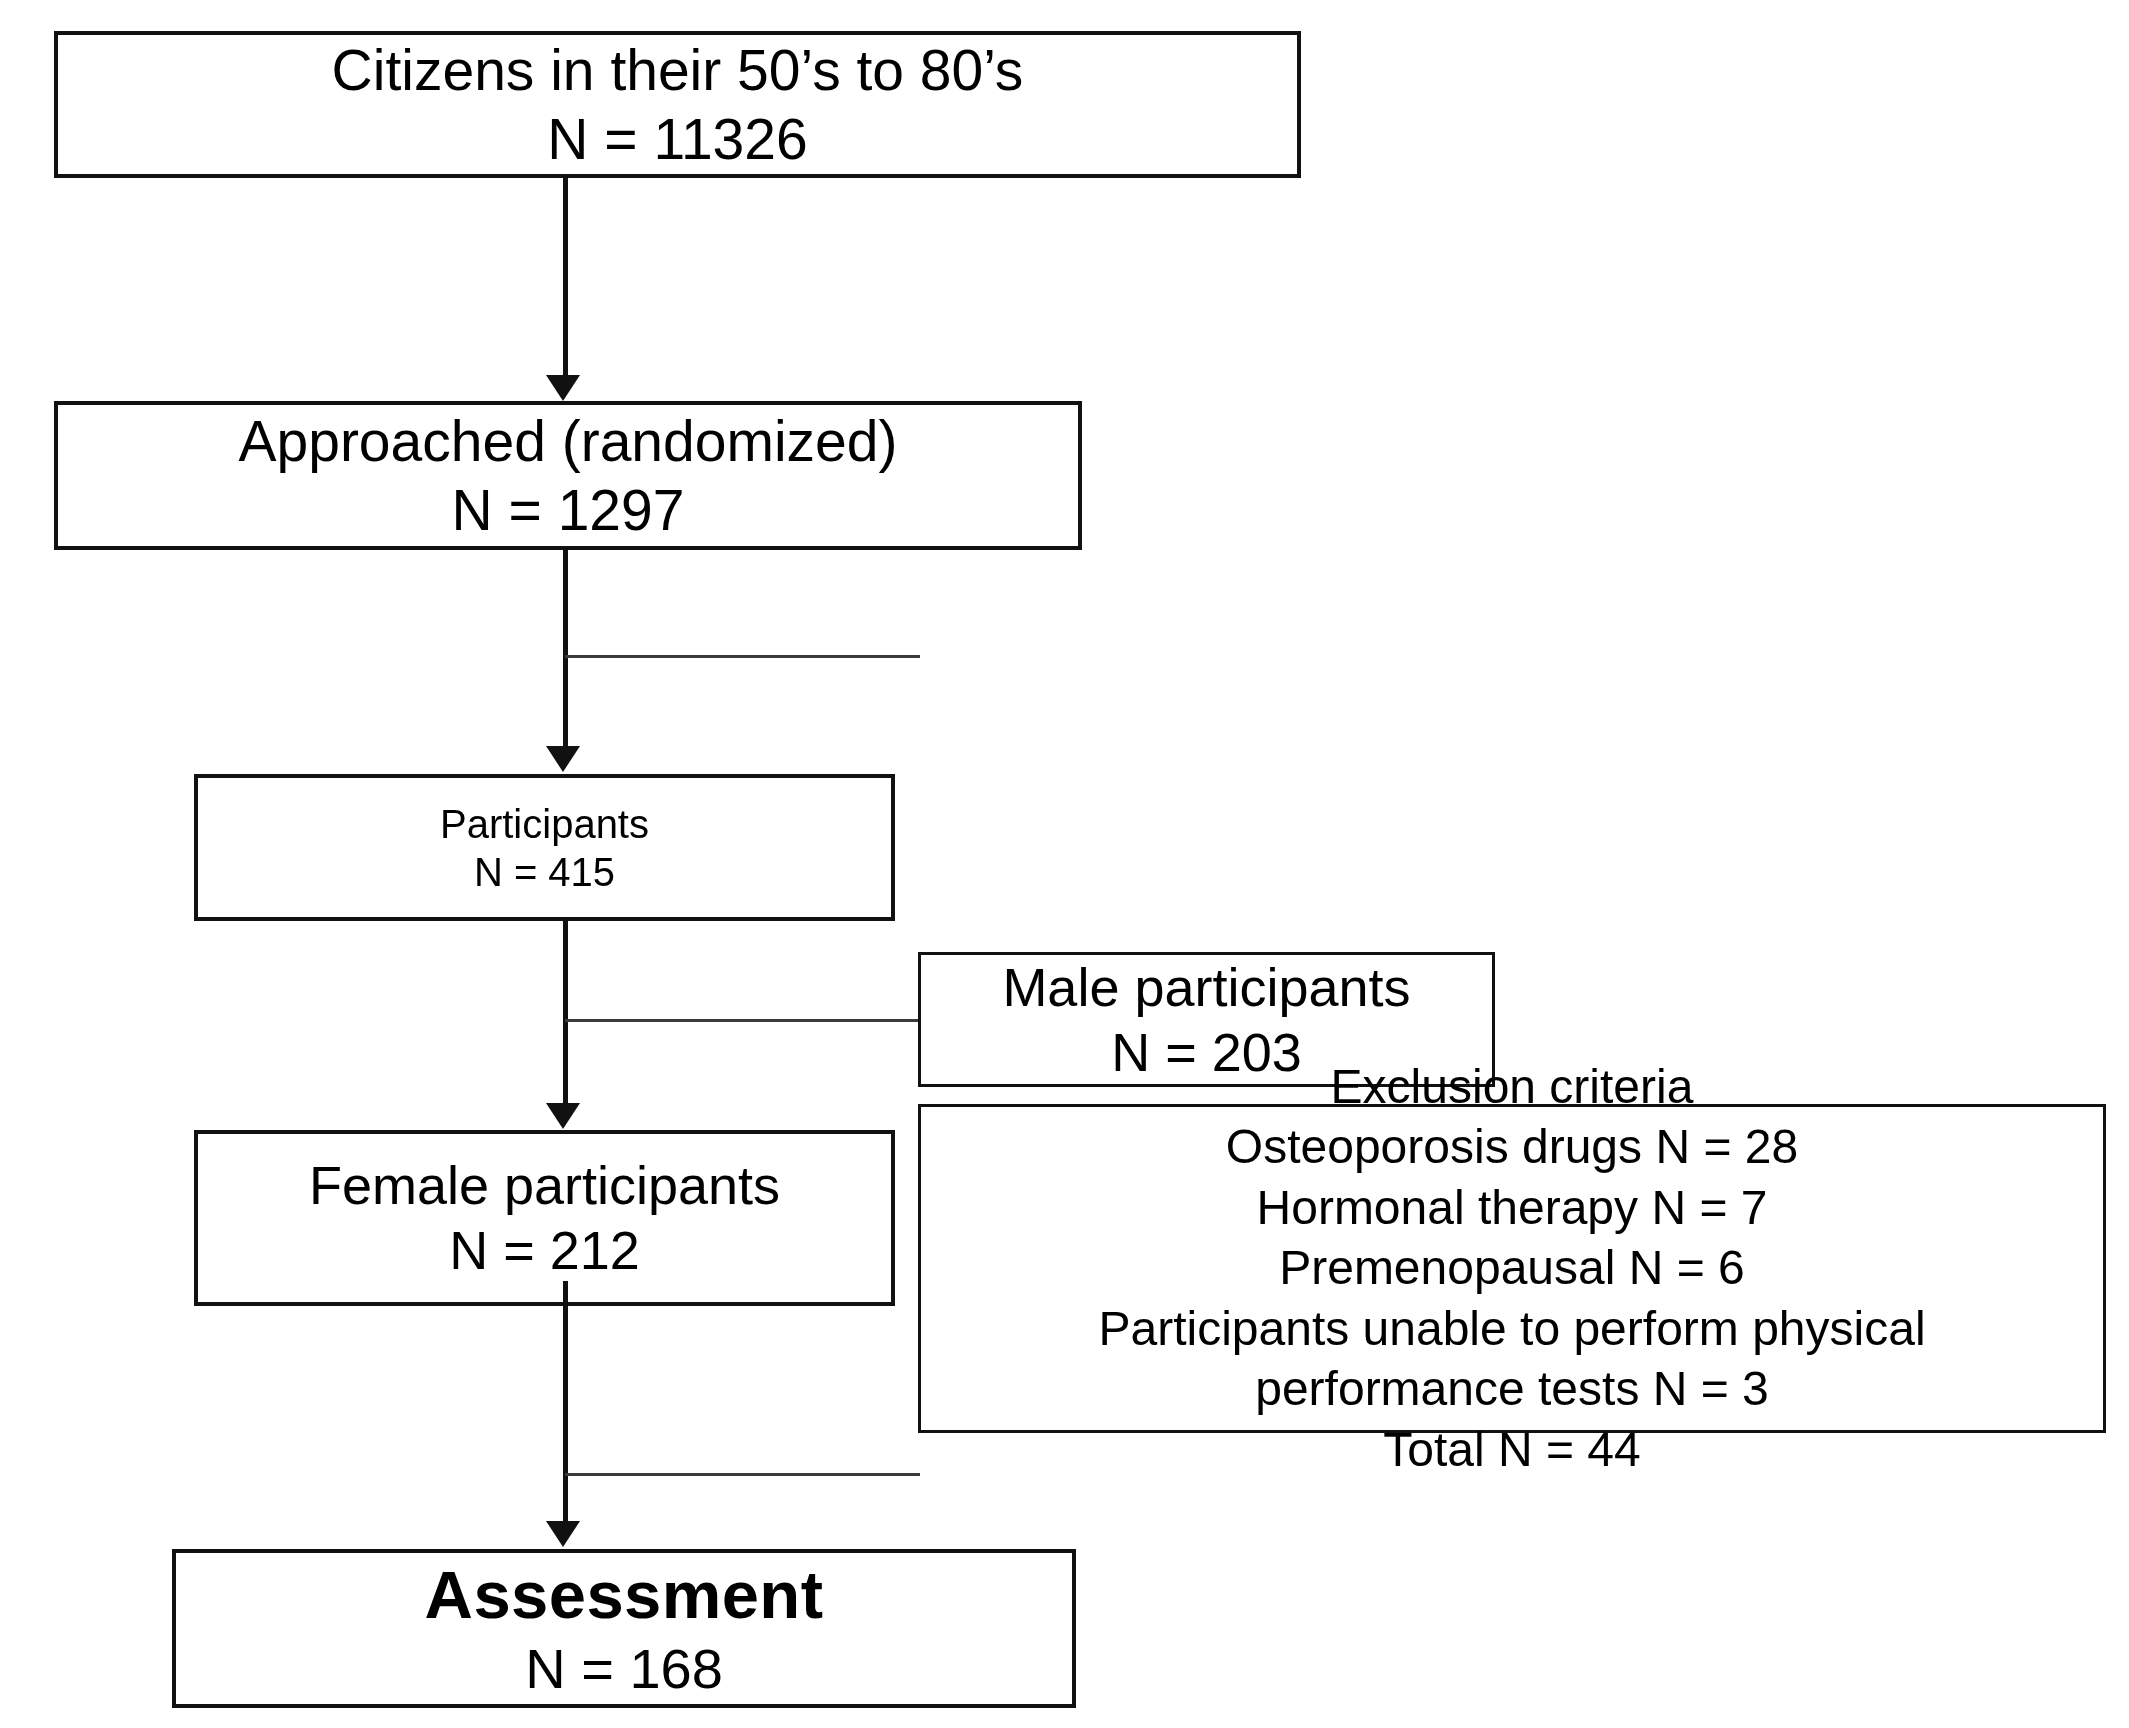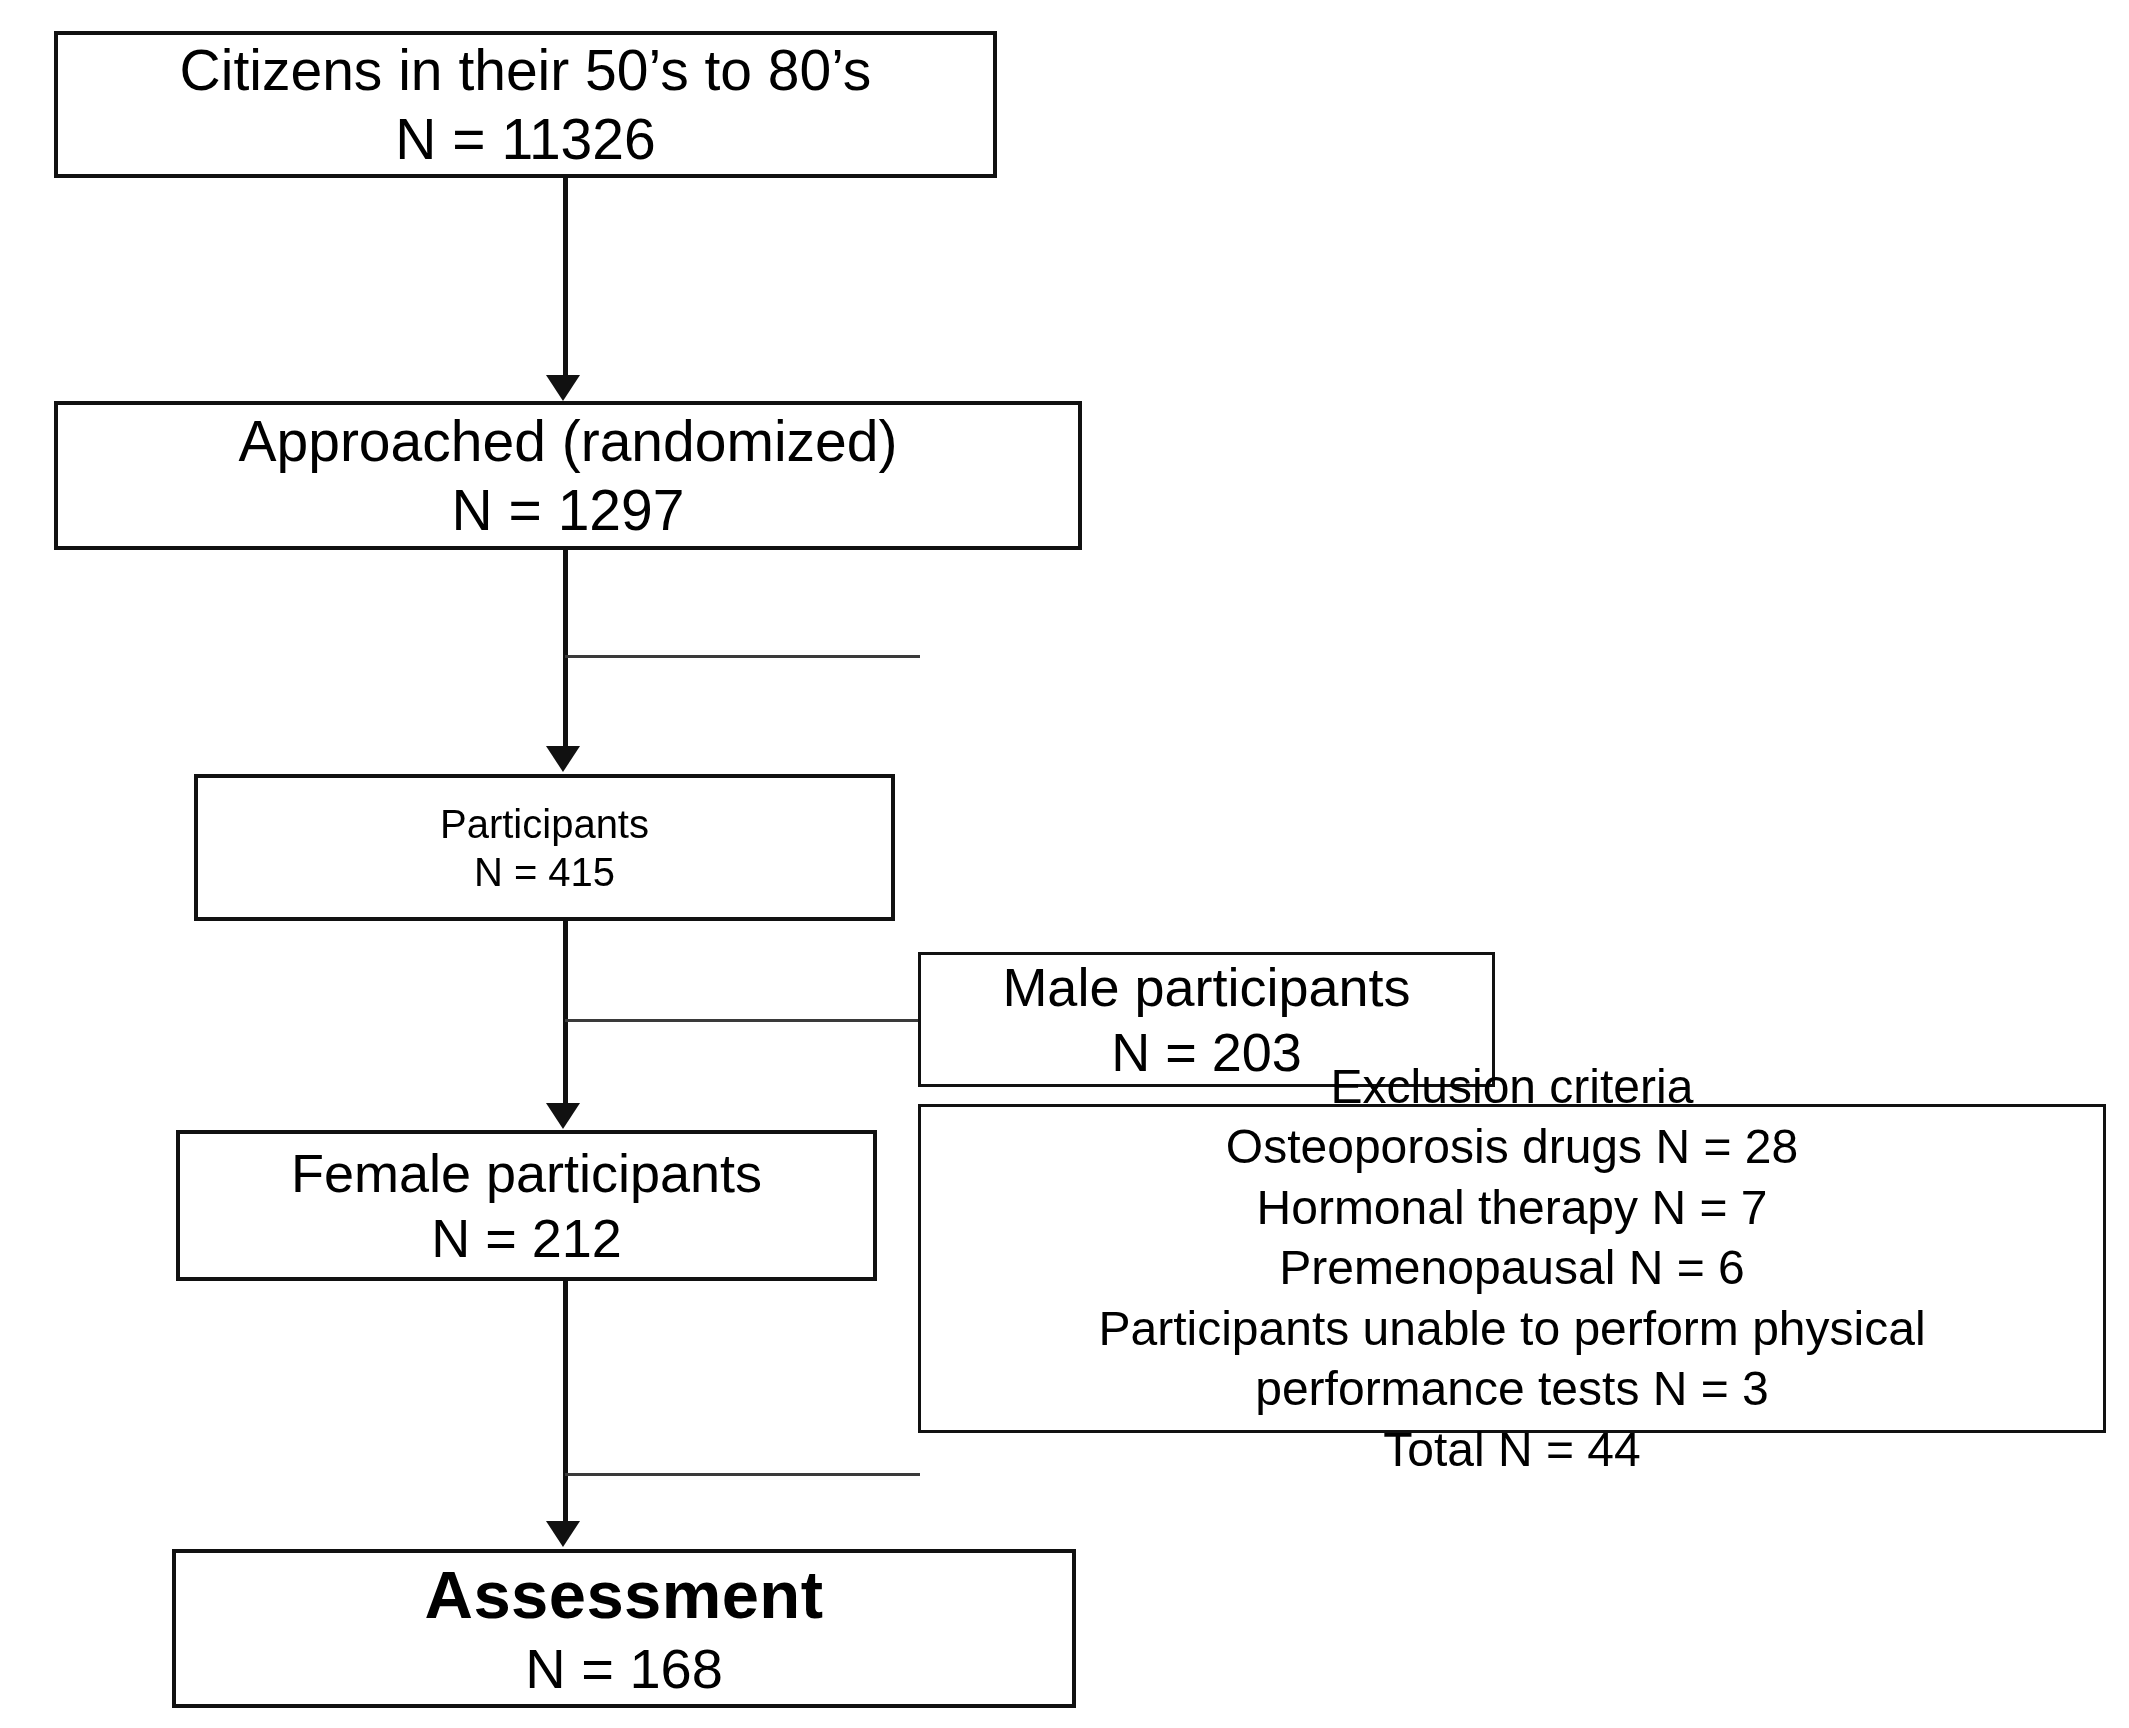--- a/index.html
+++ b/index.html
@@ -27,26 +27,26 @@
     justify-content: center;
     text-align: center;
     color: #000000;
     line-height: 1.20;
   }
   .node .line {
     display: block;
     white-space: nowrap;
   }
   
-  #node-citizens        { left: 54px;   top: 31px;   width: 943px; height: 147px;  font-size: 57px; }
+  #node-citizens        { left: 54px;   top: 31px;   width: 1247px; height: 147px;  font-size: 57px; }
   #node-approached      { left: 54px;   top: 401px;  width: 1028px; height: 149px;  font-size: 57px; }
   #node-nonparticipants { left: 918px; top: 588px;  width: 616px;  height: 135px;  font-size: 50px; border-width: 3.9px; }
   #node-participants    { left: 194px;  top: 774px; width: 701px;  height: 147px;  font-size: 40px; }
   #node-male            { left: 918px; top: 952px; width: 577px;  height: 135px;  font-size: 54px; border-width: 3.9px; }
-  #node-female          { left: 176px;  top: 1130px; width: 701px;  height: 151px;  font-size: 54px; }
+  #node-female          { left: 194px;  top: 1130px; width: 701px;  height: 176px;  font-size: 54px; }
   #node-exclusion       { left: 918px; top: 1104px; width: 1188px; height: 329px;  font-size: 48px; border-width: 3.9px; line-height: 1.26; }
   #node-assessment      { left: 172px;  top: 1549px; width: 904px; height: 159px;  font-size: 56px; }
 
   #node-assessment .line.strong {
     font-weight: bold;
     font-size: 67px;
     letter-spacing: 0.4px;
   }
 
   

